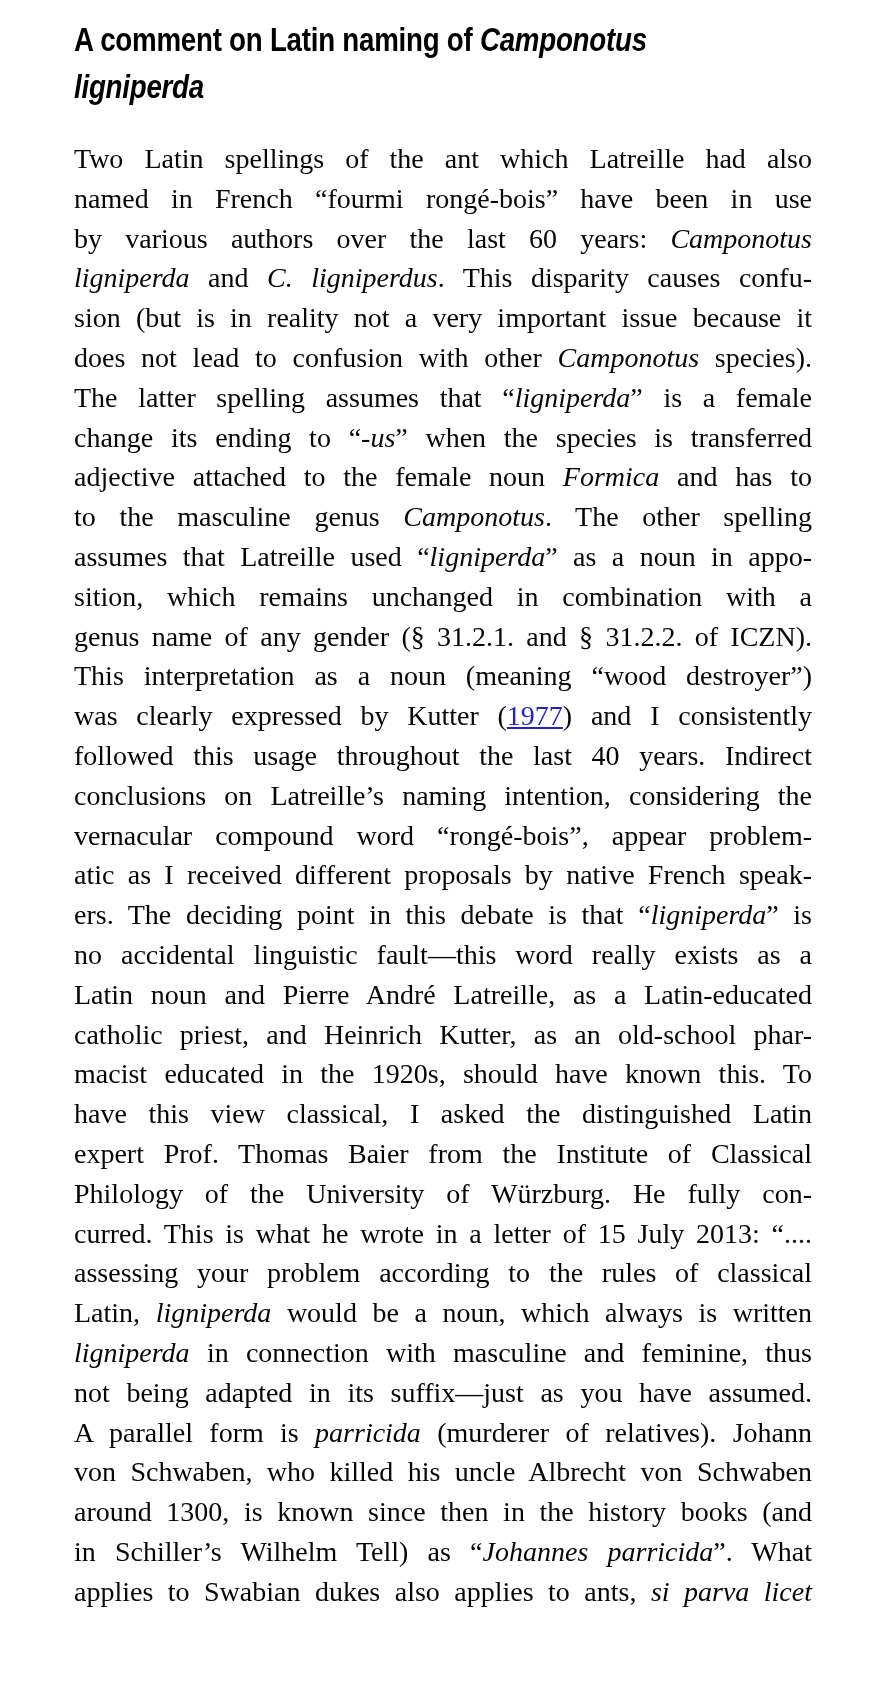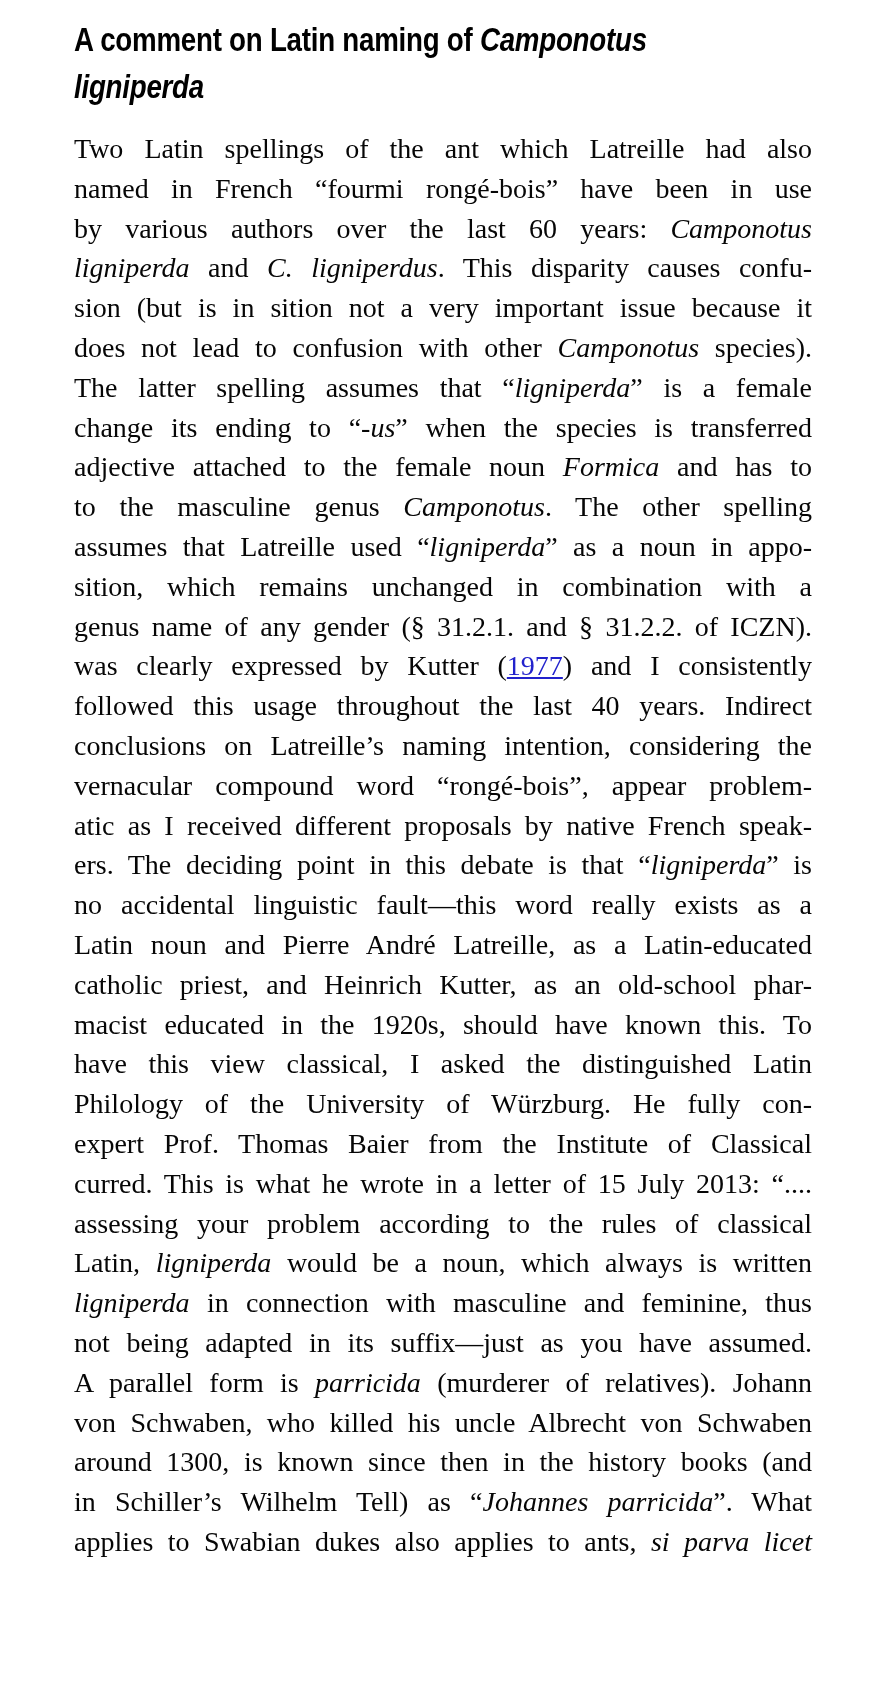--- a/index.html
+++ b/index.html
@@ -28,21 +28,21 @@
     color: #000000;
     transform: scaleX(0.84);
     transform-origin: 0 0;
     letter-spacing: -0.3px;
   }
   #heading .hl {
     white-space: nowrap;
   }
   
   #para {
-    margin-top: 19px;
+    margin-top: 29px;
     font-family: "Liberation Serif", serif;
     font-size: 28px;
     line-height: 39.8px;
     color: #060606;
   }
   .tl {
     text-align: justify;
     text-align-last: justify;
     height: 39.8px;
     overflow: visible;
@@ -65,42 +65,43 @@
 <div id="column">
   <div id="heading">
       <div class="hl"><span>A comment on Latin naming of </span><span class="it">Camponotus</span></div>
       <div class="hl"><span class="it">ligniperda</span></div>
     </div>
   <div id="para" style="color: rgb(6, 6, 6);">
       <div class="tl"><span>Two Latin spellings of the ant which Latreille had also</span></div>
       <div class="tl"><span>named in French “fourmi rongé-bois” have been in use</span></div>
       <div class="tl"><span>by various authors over the last 60 years: </span><span class="it">Camponotus</span></div>
       <div class="tl"><span class="it">ligniperda</span><span> and </span><span class="it">C. ligniperdus</span><span>. This disparity causes confu-</span></div>
-      <div class="tl"><span>sion (but is in sition not a very important issue because it</span></div>
+      <div class="tl"><span>sion (but is in reality not a very important issue because it</span></div>
       <div class="tl"><span>does not lead to confusion with other </span><span class="it">Camponotus</span><span> species).</span></div>
       <div class="tl"><span>The latter spelling assumes that “</span><span class="it">ligniperda</span><span>” is a female</span></div>
       <div class="tl"><span>change its ending to “</span><span class="it">-us</span><span>” when the species is transferred</span></div>
       <div class="tl"><span>adjective attached to the female noun </span><span class="it">Formica</span><span> and has to</span></div>
       <div class="tl"><span>to the masculine genus </span><span class="it">Camponotus</span><span>. The other spelling</span></div>
       <div class="tl"><span>assumes that Latreille used “</span><span class="it">ligniperda</span><span>” as a noun in appo-</span></div>
       <div class="tl"><span>sition, which remains unchanged in combination with a</span></div>
       <div class="tl"><span>genus name of any gender (§ 31.2.1. and § 31.2.2. of ICZN).</span></div>
+      <div class="tl"><span>This interpretation as a noun (meaning “wood destroyer”)</span></div>
       <div class="tl"><span>was clearly expressed by Kutter (</span><span class="lnk">1977</span><span>) and I consistently</span></div>
       <div class="tl"><span>followed this usage throughout the last 40 years. Indirect</span></div>
       <div class="tl"><span>conclusions on Latreille’s naming intention, considering the</span></div>
       <div class="tl"><span>vernacular compound word “rongé-bois”, appear problem-</span></div>
       <div class="tl"><span>atic as I received different proposals by native French speak-</span></div>
       <div class="tl"><span>ers. The deciding point in this debate is that “</span><span class="it">ligniperda</span><span>” is</span></div>
       <div class="tl"><span>no accidental linguistic fault—this word really exists as a</span></div>
       <div class="tl"><span>Latin noun and Pierre André Latreille, as a Latin-educated</span></div>
       <div class="tl"><span>catholic priest, and Heinrich Kutter, as an old-school phar-</span></div>
       <div class="tl"><span>macist educated in the 1920s, should have known this. To</span></div>
       <div class="tl"><span>have this view classical, I asked the distinguished Latin</span></div>
+      <div class="tl"><span>expert Prof. Thomas Baier from the Institute of Classical</span></div>
       <div class="tl"><span>Philology of the University of Würzburg. He fully con-</span></div>
-      <div class="tl"><span>expert Prof. Thomas Baier from the Institute of Classical</span></div>
       <div class="tl"><span>curred. This is what he wrote in a letter of 15 July 2013: “....</span></div>
       <div class="tl"><span>assessing your problem according to the rules of classical</span></div>
       <div class="tl"><span>Latin, </span><span class="it">ligniperda</span><span> would be a noun, which always is written</span></div>
       <div class="tl"><span class="it">ligniperda</span><span> in connection with masculine and feminine, thus</span></div>
       <div class="tl"><span>not being adapted in its suffix—just as you have assumed.</span></div>
       <div class="tl"><span>A parallel form is </span><span class="it">parricida</span><span> (murderer of relatives). Johann</span></div>
       <div class="tl"><span>von Schwaben, who killed his uncle Albrecht von Schwaben</span></div>
       <div class="tl"><span>around 1300, is known since then in the history books (and</span></div>
       <div class="tl"><span>in Schiller’s Wilhelm Tell) as “</span><span class="it">Johannes parricida</span><span>”. What</span></div>
       <div class="tl"><span>applies to Swabian dukes also applies to ants, </span><span class="it">si parva licet</span></div>

